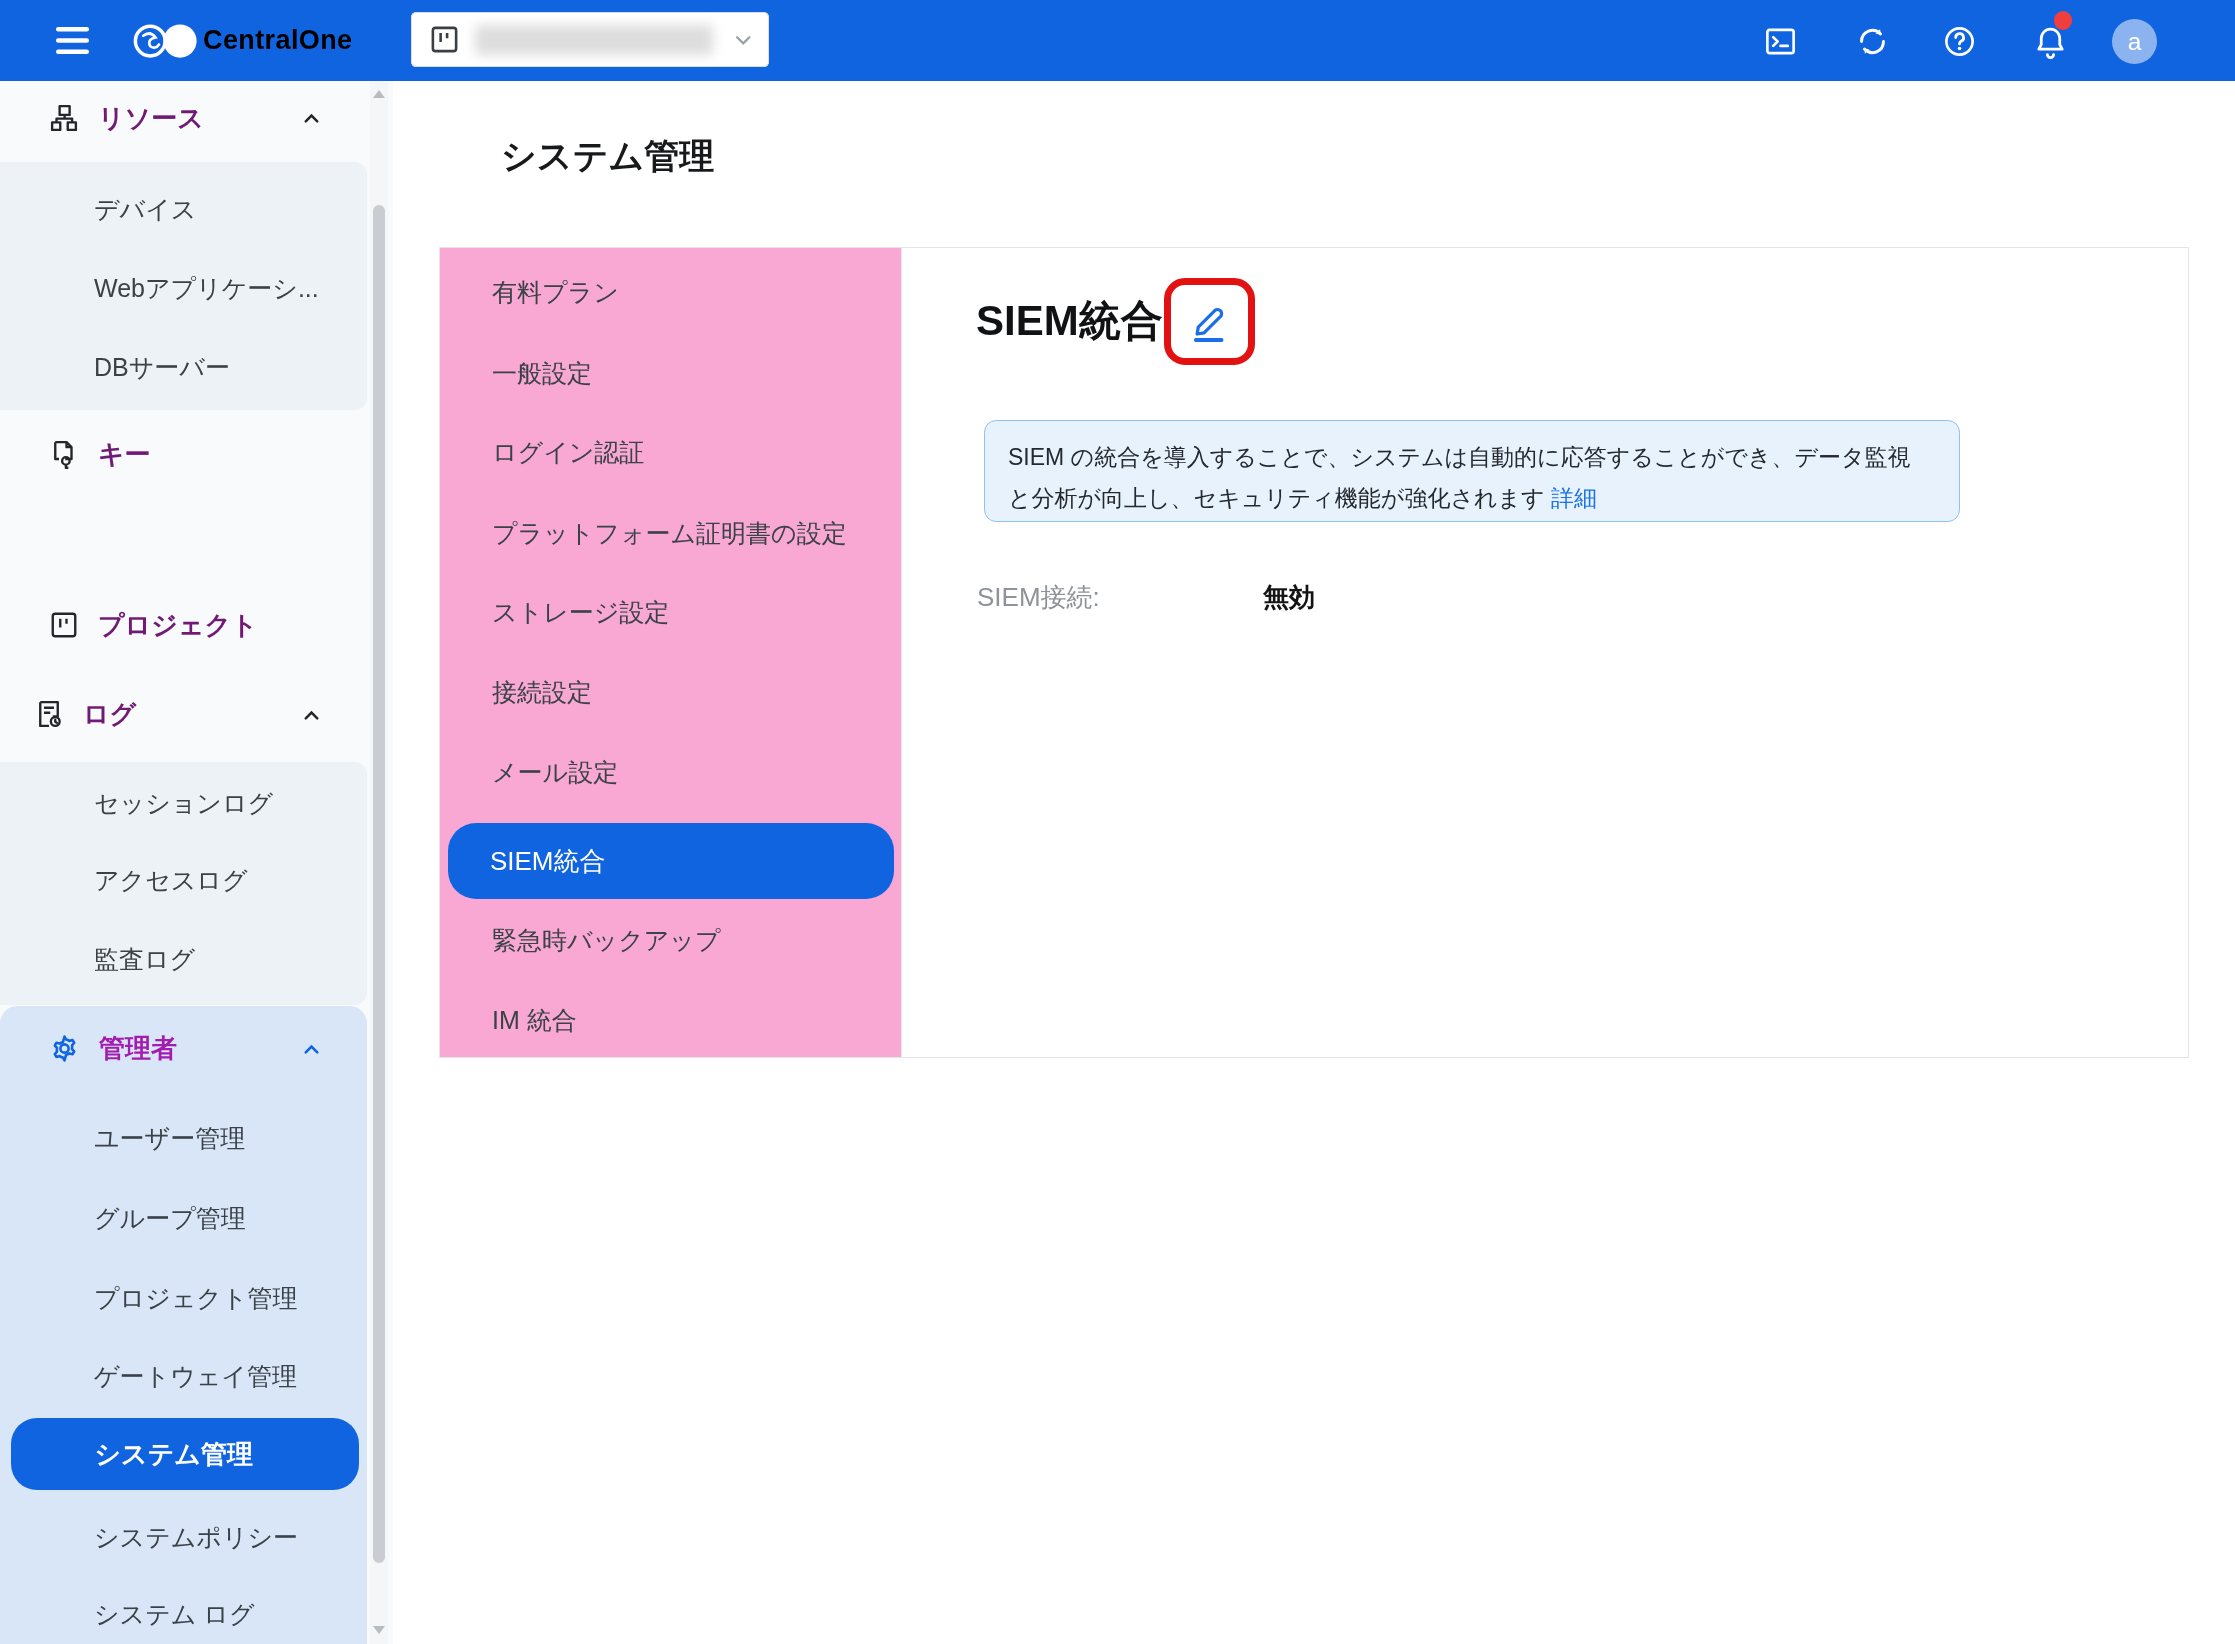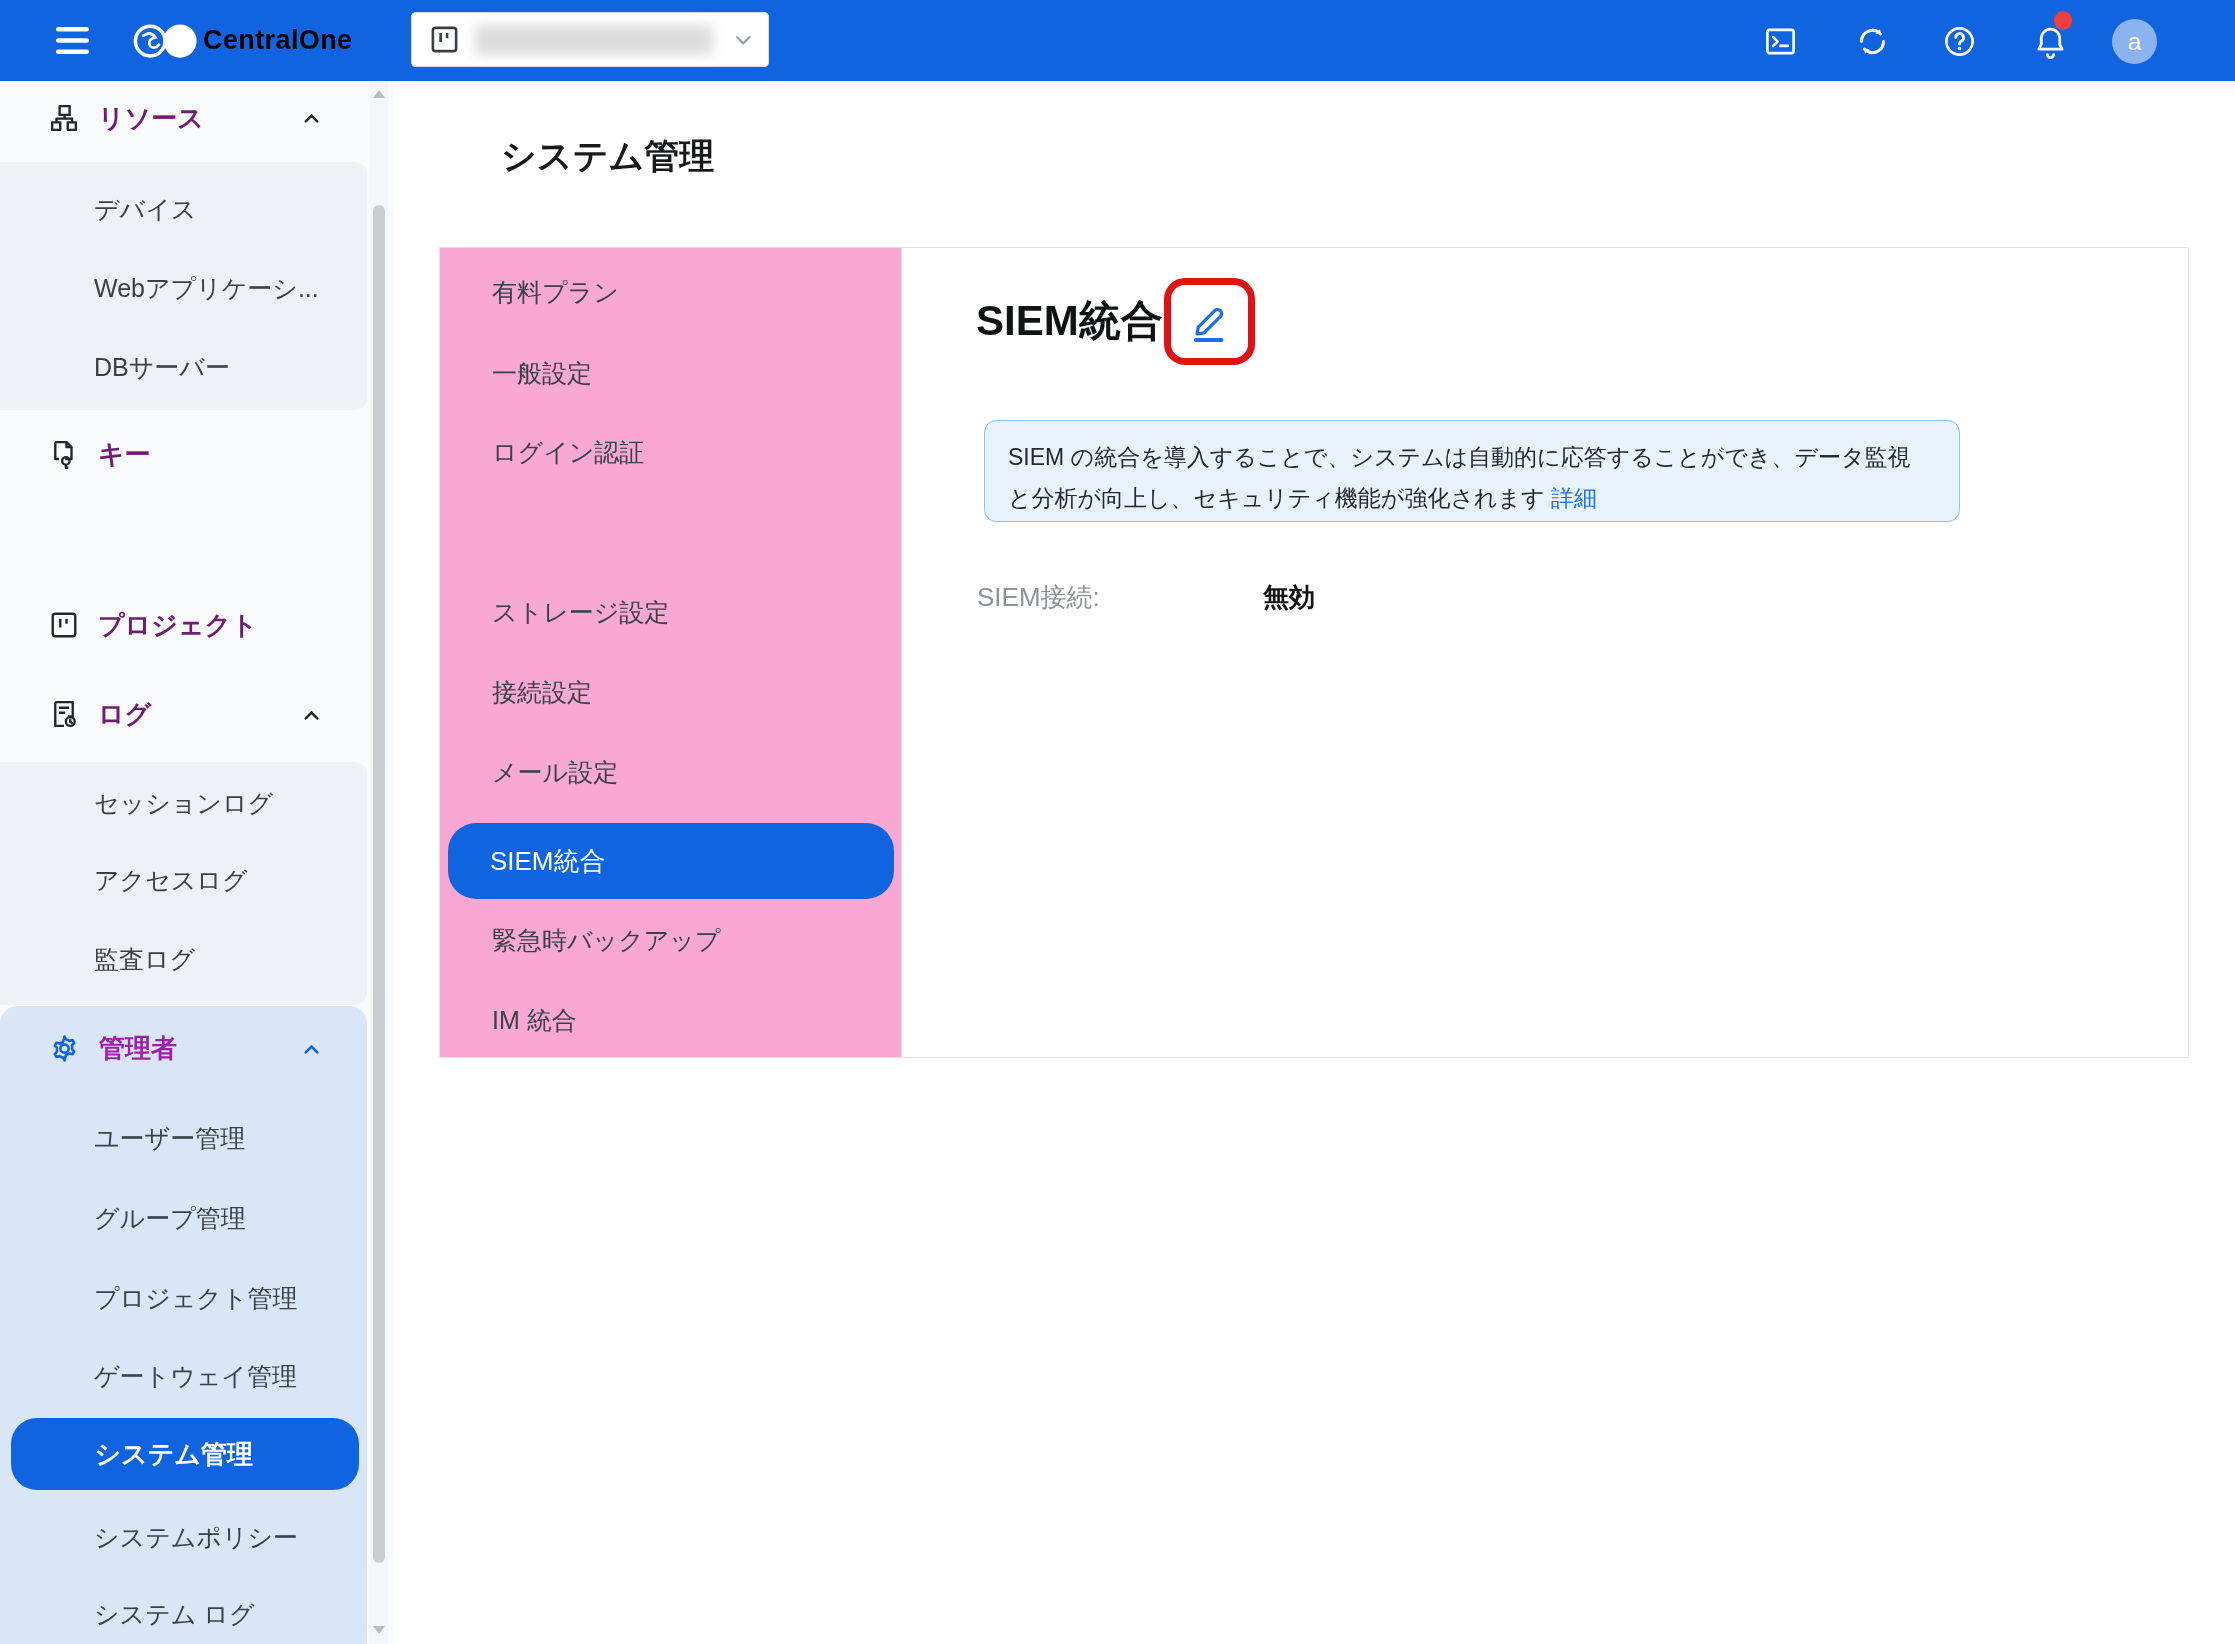--- a/index.html
+++ b/index.html
@@ -180,21 +180,21 @@
   <div class="row" style="left:49px;top:599px;width:288px;">
     <span class="icon" style="margin-right:19px;">
       <svg width="30" height="30" viewBox="0 0 24 24" fill="none" stroke="#23272b" stroke-width="1.9" stroke-linejoin="round">
         <rect x="3" y="3" width="18" height="18" rx="2"></rect>
         <path d="M9 7 v7 M14 7 v4"></path>
       </svg>
     </span>
     <span class="sb-top">プロジェクト</span>
   </div>
 
-  <div class="row" style="left:49px;top:688px;width:262px;">
+  <div class="row" style="left:34px;top:688px;width:262px;">
     <span class="icon" style="margin-right:19px;">
       <svg width="30" height="30" viewBox="0 0 24 24" fill="none" stroke="#23272b" stroke-width="1.9" stroke-linejoin="round">
         <path d="M5 2.5 h14 V14 h-4 M5 2.5 V21.5 h7"></path>
         <path d="M8 7 h8 M8 11 h5"></path>
         <circle cx="17" cy="18" r="3.5"></circle>
         <path d="M17 16.5 v1.7 l1.3 0.9" stroke-linecap="round"></path>
       </svg>
     </span>
     <span class="sb-top">ログ</span>
   </div>
@@ -262,20 +262,23 @@
     <div class="subnav">
       <div class="sn-item" style="top:18.3px;">
           <span>有料プラン</span>
         </div>
       <div class="sn-item" style="top:99px;">
           <span>一般設定</span>
         </div>
       <div class="sn-item" style="top:178px;">
           <span>ログイン認証</span>
         </div>
+      <div class="sn-item" style="top:259px;">
+          <span>プラットフォーム証明書の設定</span>
+        </div>
       <div class="sn-item" style="top:338px;">
           <span>ストレージ設定</span>
         </div>
       <div class="sn-item" style="top:418px;">
           <span>接続設定</span>
         </div>
       <div class="sn-item" style="top:498px;">
           <span>メール設定</span>
         </div>
       <div class="sn-pill">

